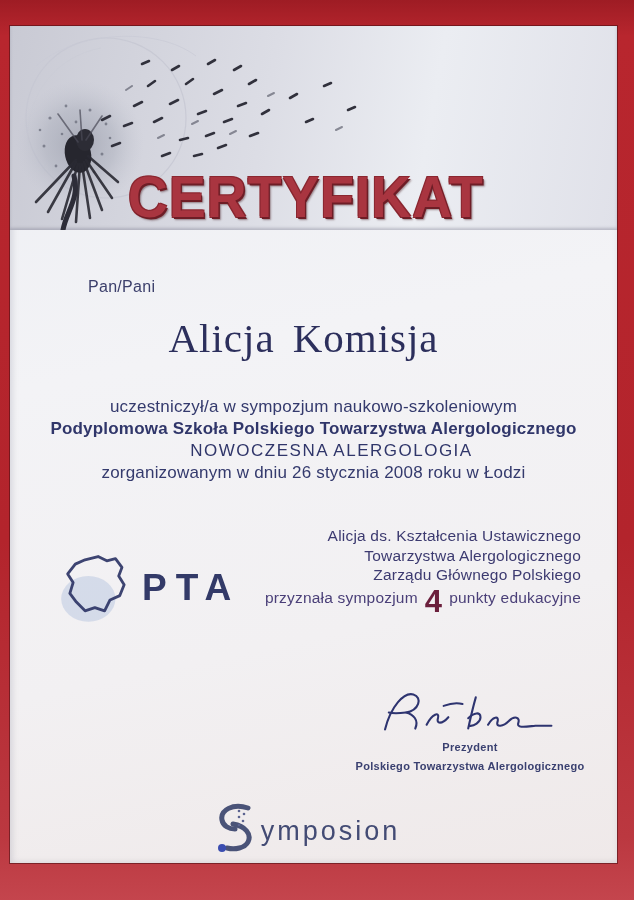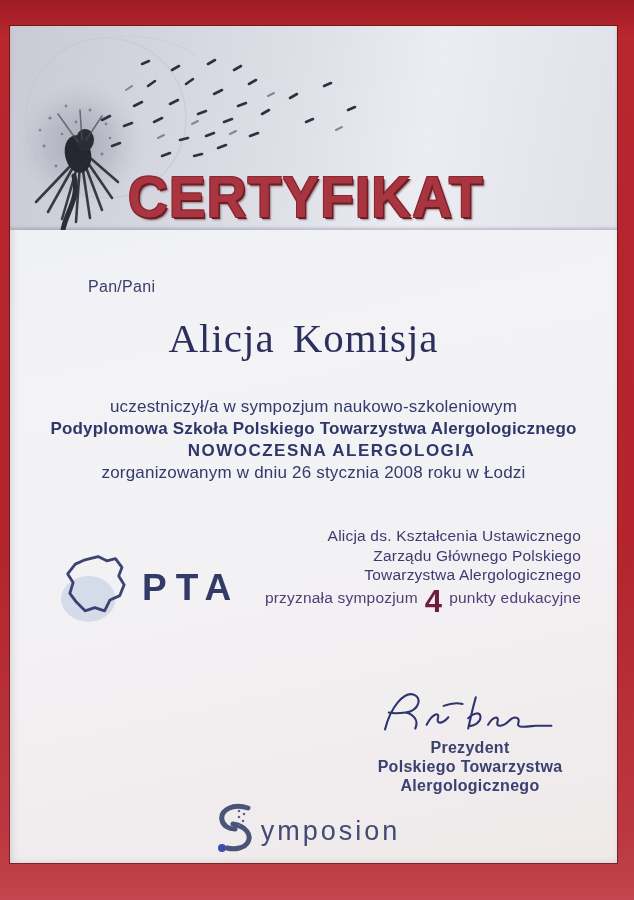--- a/index.html
+++ b/index.html
@@ -46,21 +46,21 @@
     font-family:"Liberation Serif","DejaVu Serif",serif;
     font-size:41px;color:#2c2f5c;letter-spacing:1px;
   }
   .recipient .gap{display:inline-block;width:18px;}
   .statement{
     position:absolute;left:0;width:100%;top:370px;
     text-align:center;color:#343a6d;
     font-size:17px;line-height:22px;letter-spacing:.2px;
   }
   .statement .b{font-weight:700;color:#30366a;}
-  .statement .caps{font-weight:700;letter-spacing:1.5px;color:#30366a;padding-left:36px;}
+  .statement .caps{font-weight:400;letter-spacing:1.5px;color:#30366a;padding-left:36px;}
   
   .pta{
     position:absolute;left:48px;top:524px;
     display:flex;align-items:center;
   }
   .pta-label{
     font-size:37px;font-weight:700;color:#333a68;
     letter-spacing:9px;margin-left:6px;
   }
   .committee{
@@ -74,21 +74,21 @@
     line-height:24px;position:relative;top:4px;
   }
   
   .signer{
     position:absolute;left:310px;width:300px;top:640px;
     text-align:center;font-size:14px;font-weight:700;color:#333a6d;letter-spacing:.2px;
   }
   .autograph{position:absolute;left:362px;top:660px;}
   .sig-role{
     position:absolute;left:310px;width:300px;top:712px;
-    text-align:center;font-size:16px;font-weight:700;color:#3a4070;line-height:19px;letter-spacing:.3px;
+    text-align:center;font-size:11px;font-weight:700;color:#3a4070;line-height:19px;letter-spacing:.3px;
   }
   
   .symposion{
     position:absolute;left:0;width:100%;top:776px;
     display:flex;justify-content:center;align-items:flex-end;
     transform:translateX(-6px);
   }
   .symposion-text{
     font-size:27px;color:#434b74;letter-spacing:3px;
     font-weight:500;line-height:24px;margin-left:2px;padding-bottom:9px;
@@ -211,22 +211,22 @@
     <div class="pta">
       <svg width="78" height="76" viewBox="0 0 70 70">
         <ellipse cx="27" cy="45" rx="25" ry="21" fill="#9db2d6" opacity="0.35"></ellipse>
         <path d="M24,9 L36,6 L44,10 L52,8 L58,16 L55,24 L60,32 L56,42 L47,46 L42,56 L33,53 L24,56 L16,48 L10,40 L13,30 L8,22 L15,13 Z" fill="none" stroke="#2e3566" stroke-width="2.6" stroke-linejoin="round" opacity="0.92"></path>
       </svg>
       <span class="pta-label">PTA</span>
     </div>
 
     <div class="committee">
       <div>Alicja ds. Kształcenia Ustawicznego</div>
+      <div>Towarzystwa Alergologicznego</div>
       <div>Zarządu Głównego Polskiego</div>
-      <div>Towarzystwa Alergologicznego</div>
       <div class="points-line">
         <span>przyznała sympozjum</span>
         <span class="points-value">4</span>
         <span>punkty edukacyjne</span>
       </div>
     </div>
 
 
     <svg class="autograph" width="200" height="52" viewBox="0 0 200 55">
       <g fill="none" stroke="#2e3470" stroke-width="2.2" stroke-linecap="round">

